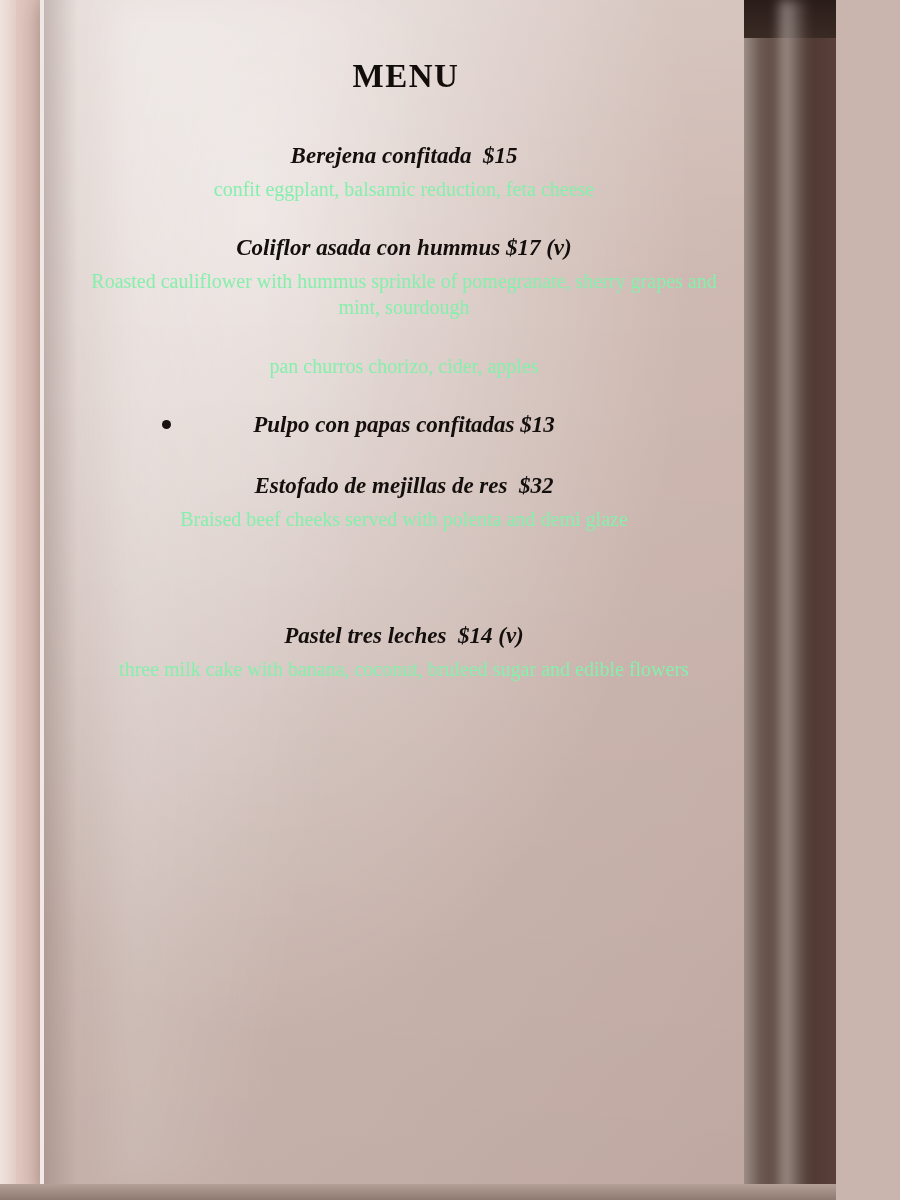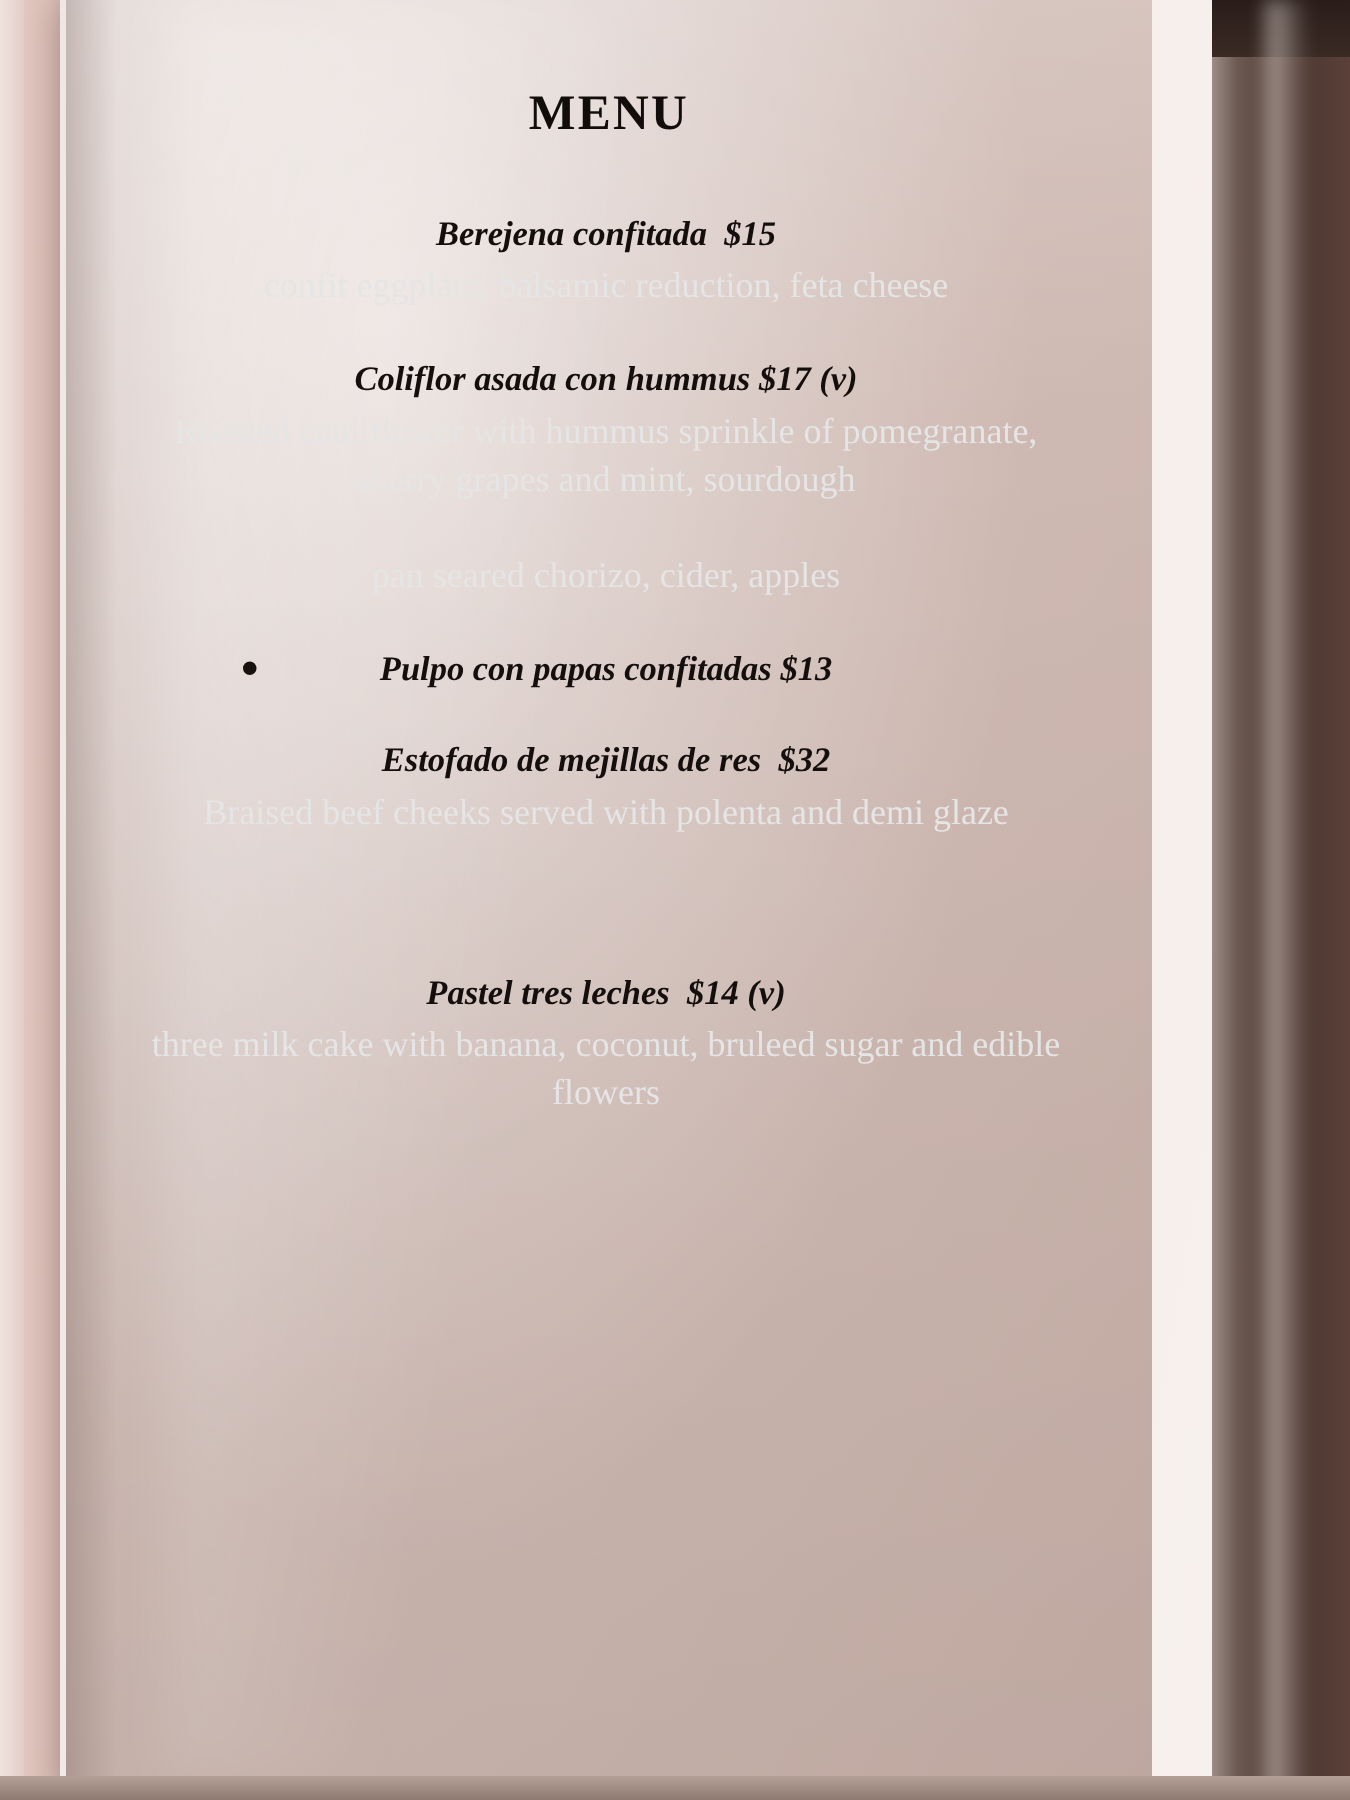--- a/index.html
+++ b/index.html
@@ -10,21 +10,21 @@
     width: 900px;
     height: 1200px;
     overflow: hidden;
     background: #c9b5ae;
     font-family: "Liberation Serif", serif;
   }
 
   
   .photo {
     position: relative;
-    width: 900px;
+    width: 836px;
     height: 1200px;
     background: #3a2a24;
     overflow: hidden;
   }
 
   
   .backdrop-left {
     position: absolute;
     left: 0; top: 0;
     width: 60px; height: 1200px;
@@ -151,23 +151,23 @@
   .item-price {
     font-style: italic;
     font-weight: 600;
   }
   .item-veg {
     font-style: italic;
     font-weight: 600;
   }
 
   .item-desc {
-    font-size: 24px;
+    font-size: 20px;
     line-height: 1.32;
-    color: #e5e5e5;
+    color: #86efac;
     margin: 0;
     padding: 0 10px;
   }
 
   
   .bullet-marker {
     position: absolute;
     left: 118px;
     top: 9px;
     width: 9px;
@@ -208,21 +208,21 @@
       </div>
 
       <div class="item">
         <div class="item-name">
           <span>Coliflor asada con hummus</span>&nbsp;<span class="item-price">$17</span>&nbsp;<span class="item-veg">(v)</span>
         </div>
         <div class="item-desc">Roasted cauliflower with hummus sprinkle of pomegranate, sherry grapes and mint, sourdough</div>
       </div>
 
       <div class="item">
-        <div class="item-desc">pan seared chorizo, cider, apples</div>
+        <div class="item-desc">pan churros chorizo, cider, apples</div>
       </div>
 
       <div class="item">
         <span class="bullet-marker"></span>
         <div class="item-name">
           <span>Pulpo con papas confitadas</span>&nbsp;<span class="item-price">$13</span>
         </div>
       </div>
 
       <div class="item">

